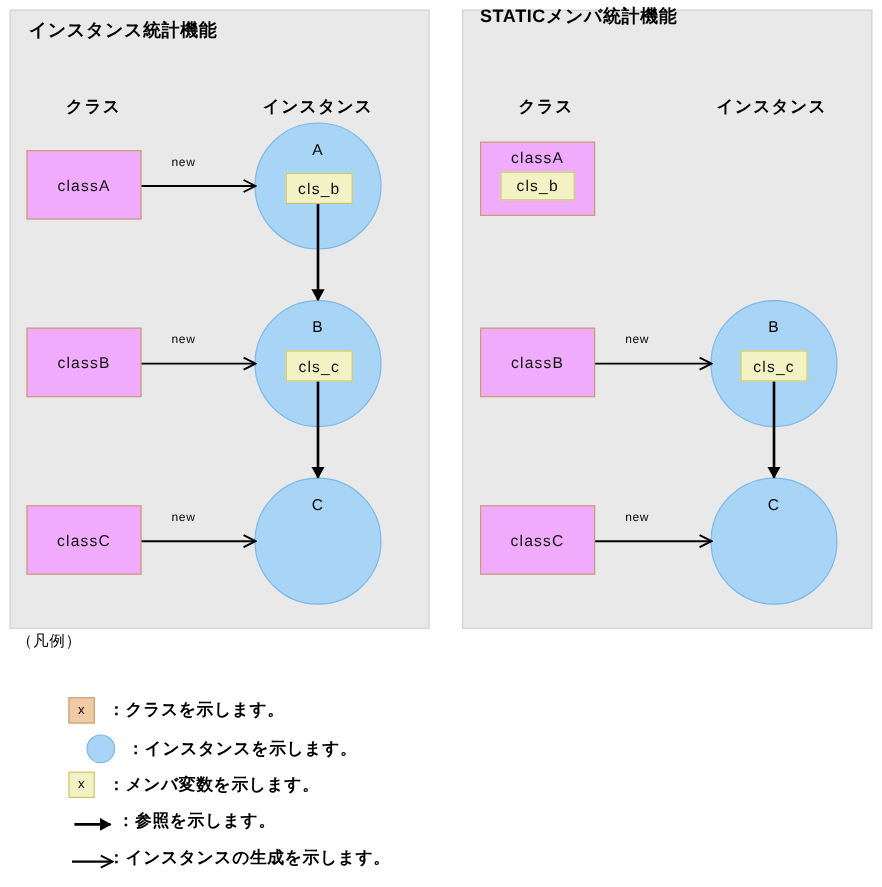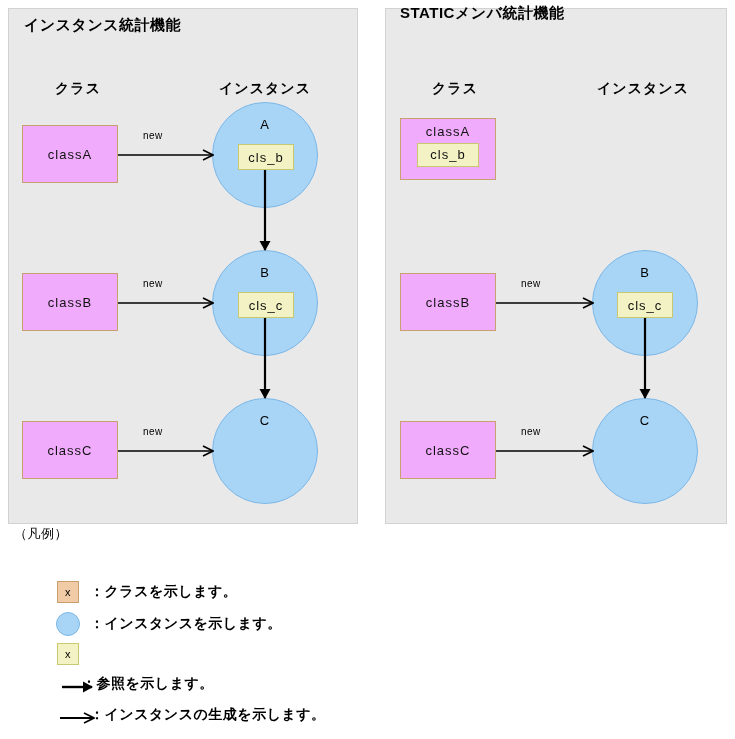--- a/index.html
+++ b/index.html
@@ -249,34 +249,35 @@
 
 <div class="legend-title" style="left:14px;top:525px;">（凡例）</div>
 
 <div class="legend-row" style="left:48px;top:581px;">
   <span class="legend-icon">
     <span class="lg-class">x</span>
   </span>
   <span class="legend-text">：クラスを示します。</span>
 </div>
 
-<div class="legend-row" style="left:48px;top:612px;">
+<div class="legend-row" style="left:64px;top:612px;">
   <span class="legend-icon">
     <span class="lg-inst"></span>
   </span>
   <span class="legend-text">：インスタンスを示します。</span>
 </div>
 
 <div class="legend-row" style="left:48px;top:643px;">
   <span class="legend-icon">
     <span class="lg-mem">x</span>
   </span>
-</div>
-
-<div class="legend-row" style="left:40px;top:675px;justify-content:center;">
+  <span class="legend-text">：メンバ変数を示します。</span>
+</div>
+
+<div class="legend-row" style="left:56px;top:675px;justify-content:center;">
   <span class="legend-icon"></span>
   <span class="legend-text">：参照を示します。</span>
 </div>
 
 <div class="legend-row" style="left:48px;top:706px;">
   <span class="legend-icon"></span>
   <span class="legend-text">：インスタンスの生成を示します。</span>
 </div>
 
 </body></html>

